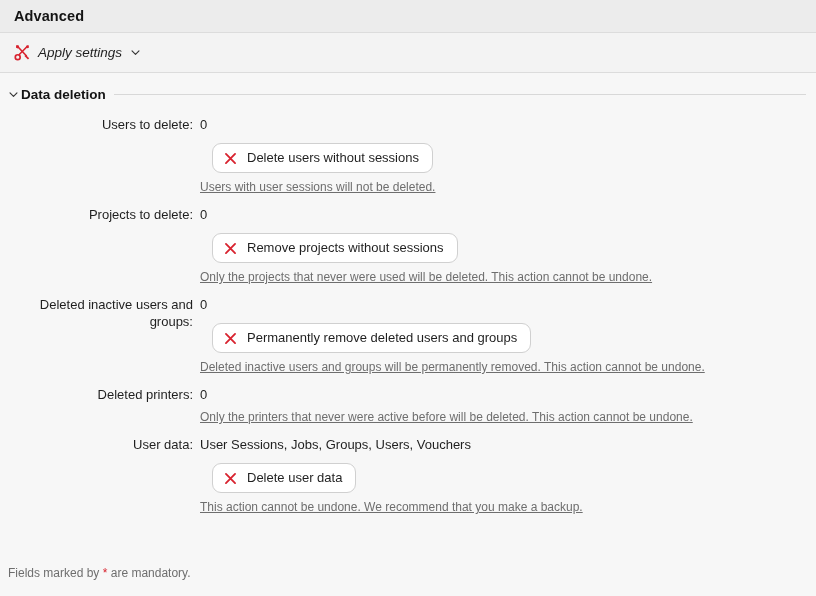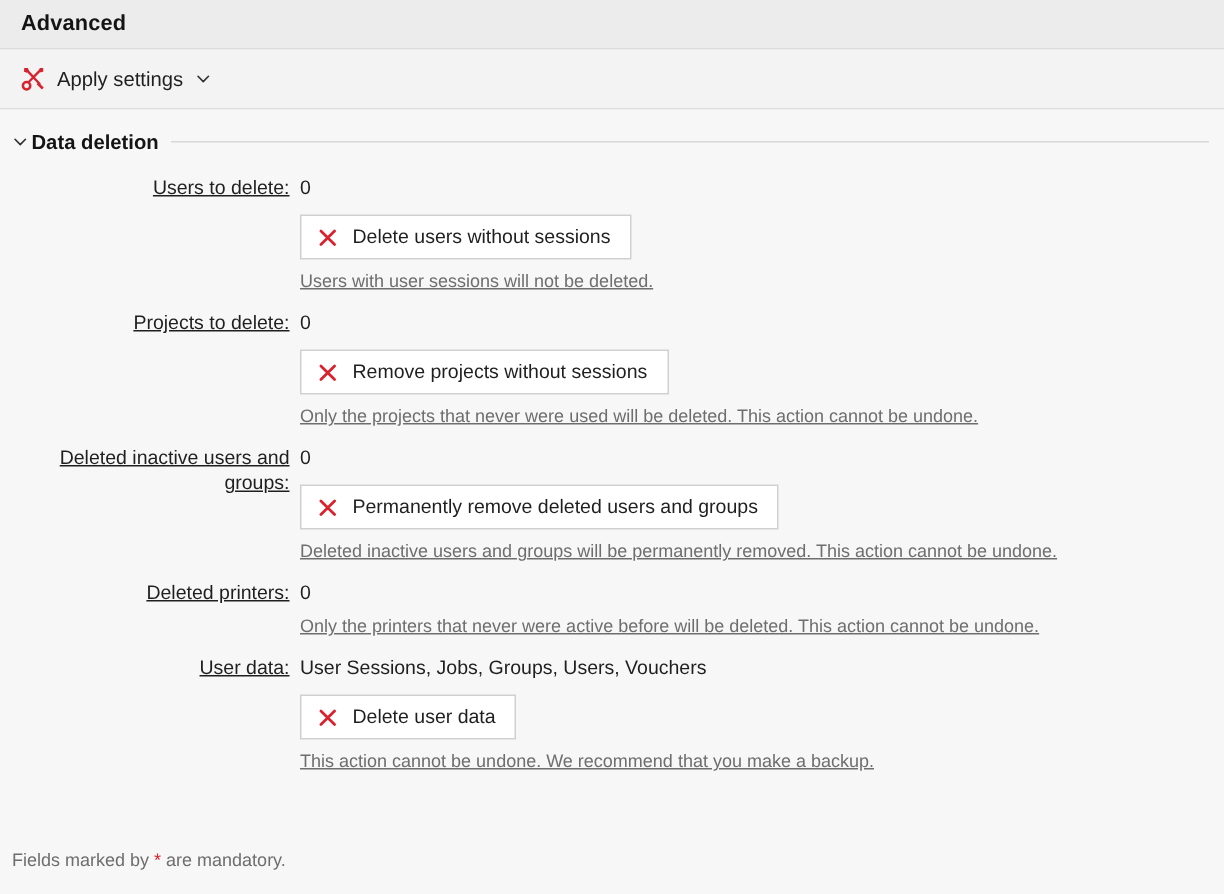--- a/index.html
+++ b/index.html
@@ -44,20 +44,21 @@
     box-sizing: border-box;
   }
   .toolbar-btn {
     display: inline-flex;
     align-items: center;
     gap: 7px;
     padding: 3px 4px;
     border-radius: 2px;
     cursor: pointer;
     user-select: none;
+    font-style: italic;
   }
   .toolbar-label {
     font-size: 13.5px;
     color: #1f1f1f;
   }
   .tools-icon { width: 17px; height: 17px; display: block; }
   .chev {
     width: 11px;
     height: 11px;
     display: block;
@@ -110,46 +111,46 @@
   }
   .row-label {
     width: 200px;
     flex: none;
     text-align: right;
     padding-right: 7px;
     box-sizing: border-box;
     font-size: 13px;
     color: #1f1f1f;
     line-height: 17px;
-    text-decoration: underline;
   }
   .row-field {
     flex: 1;
     min-width: 0;
   }
   .row-value {
     font-size: 13px;
     color: #1f1f1f;
     line-height: 17px;
   }
 
   .btn-wrap { margin-top: 10px; }
   .action-btn {
     display: inline-flex;
     align-items: center;
     gap: 10px;
     background: #ffffff;
     border: 1px solid #d0d0d0;
-    border-radius: 0;
+    border-radius: 9px;
     padding: 6px 13px 6px 11px;
     font-family: "Liberation Sans", sans-serif;
     font-size: 13px;
     color: #1f1f1f;
     cursor: pointer;
     line-height: 16px;
+    margin-left: 12px;
   }
   .x-icon { width: 13px; height: 13px; display: block; flex: none; }
 
   .hint {
     margin-top: 7px;
     font-size: 12px;
     color: #6e6e6e;
     line-height: 15px;
     text-decoration: underline;
   }

